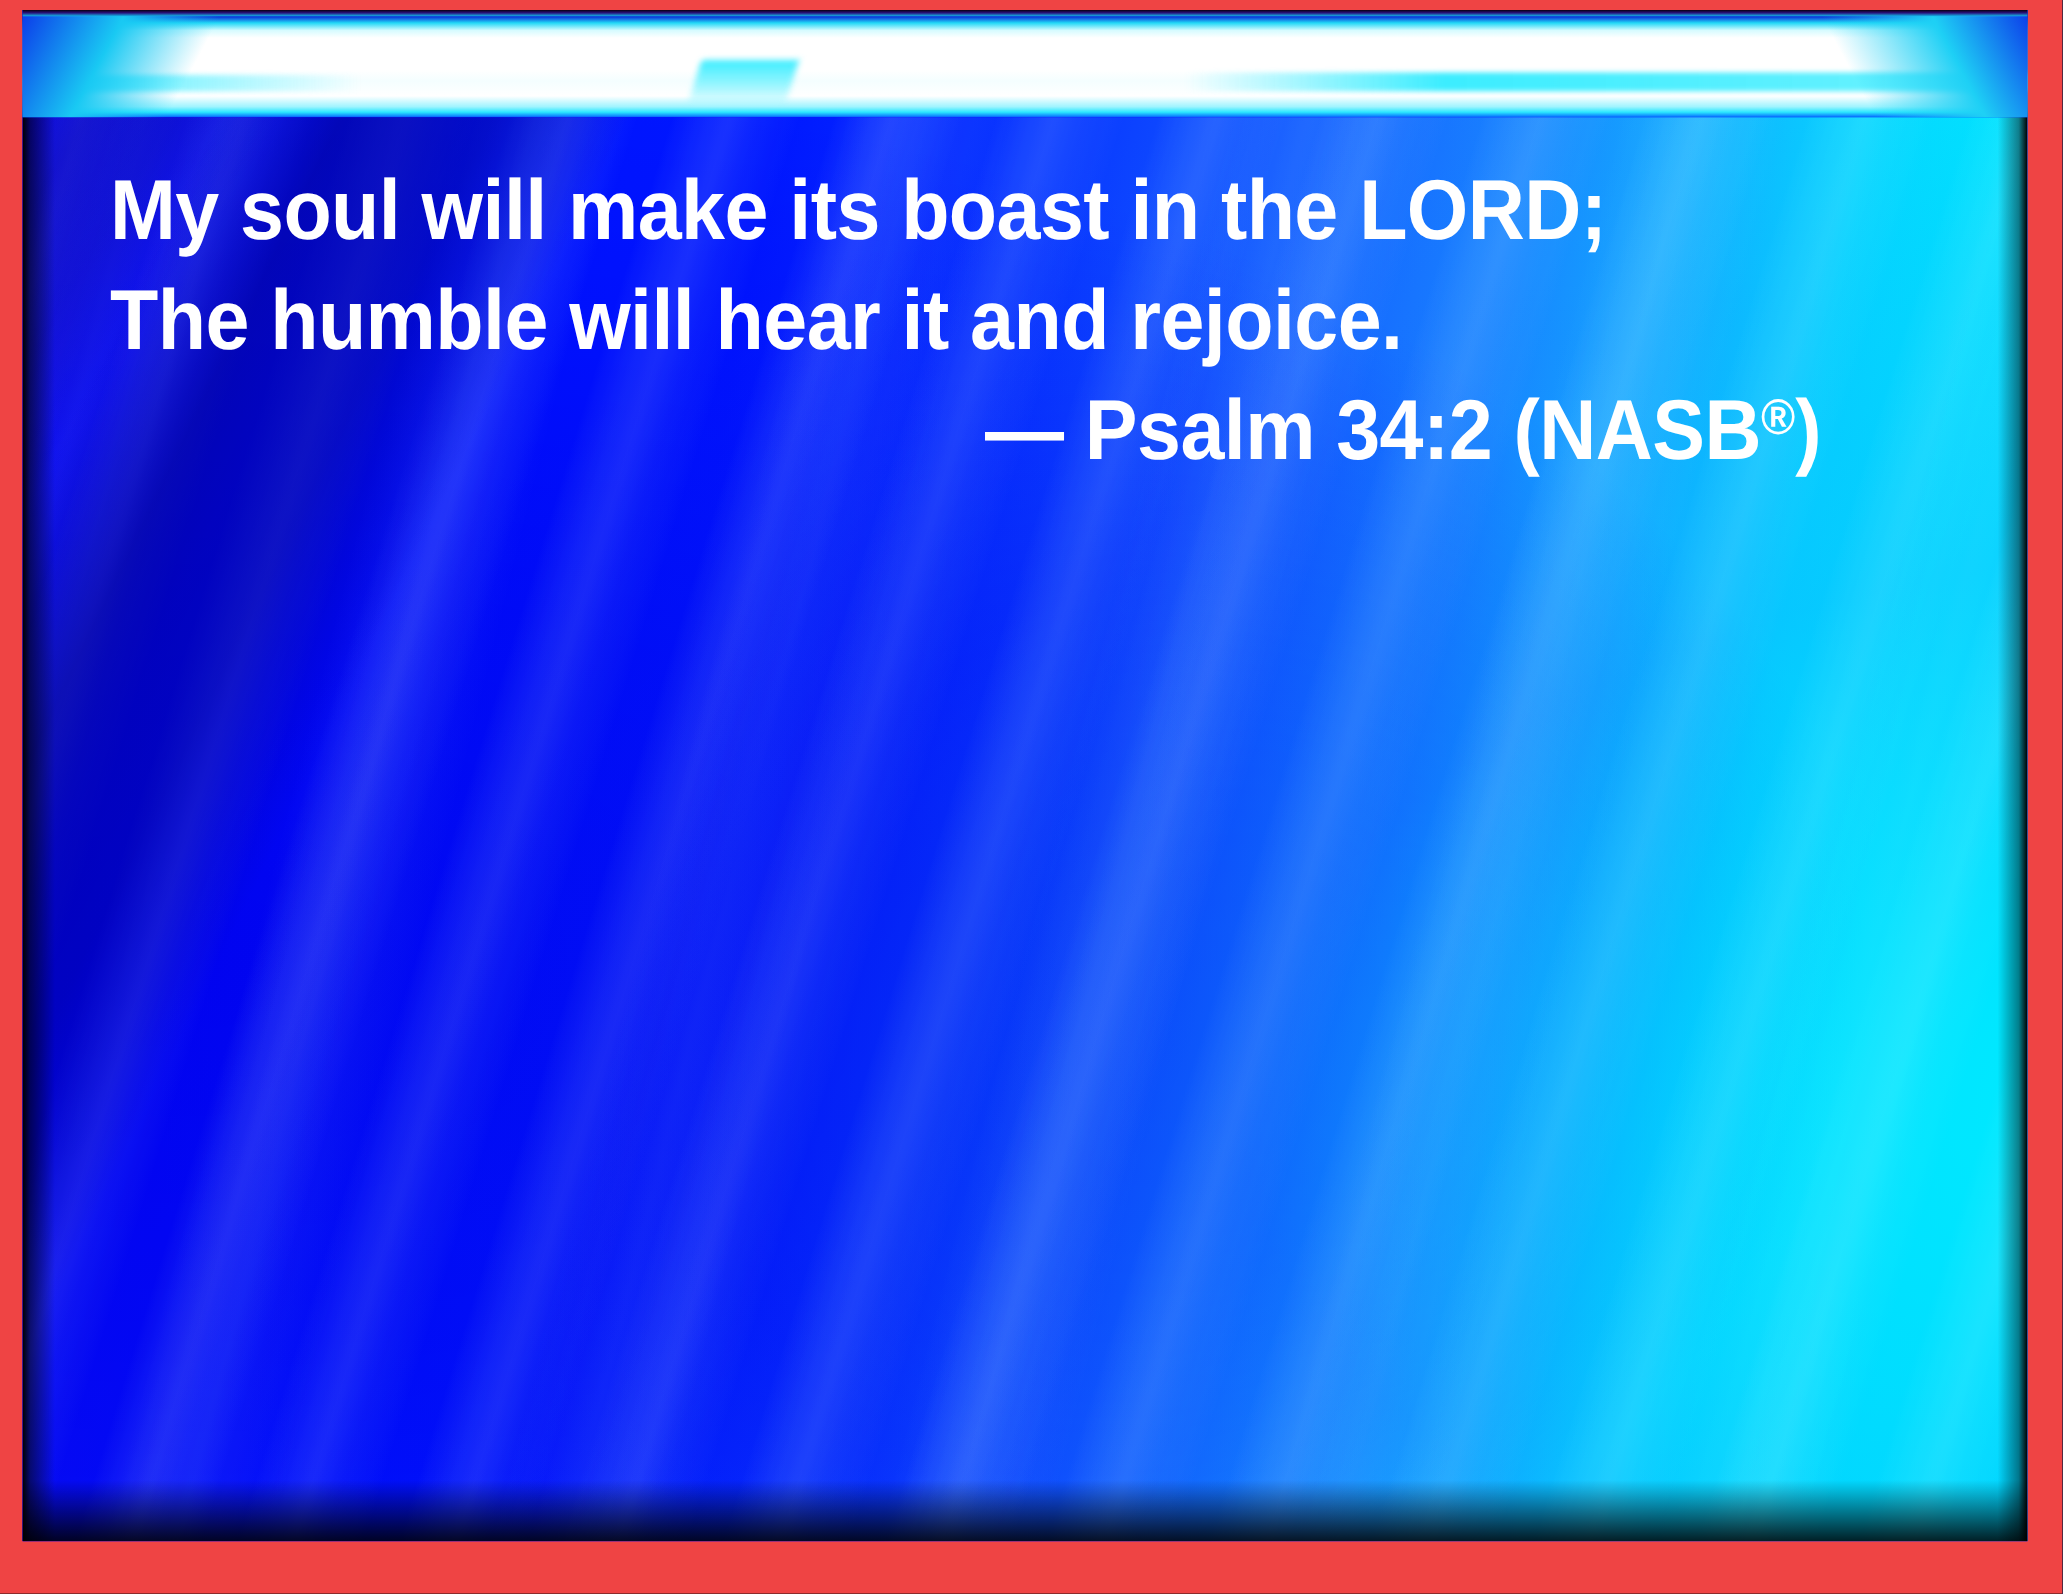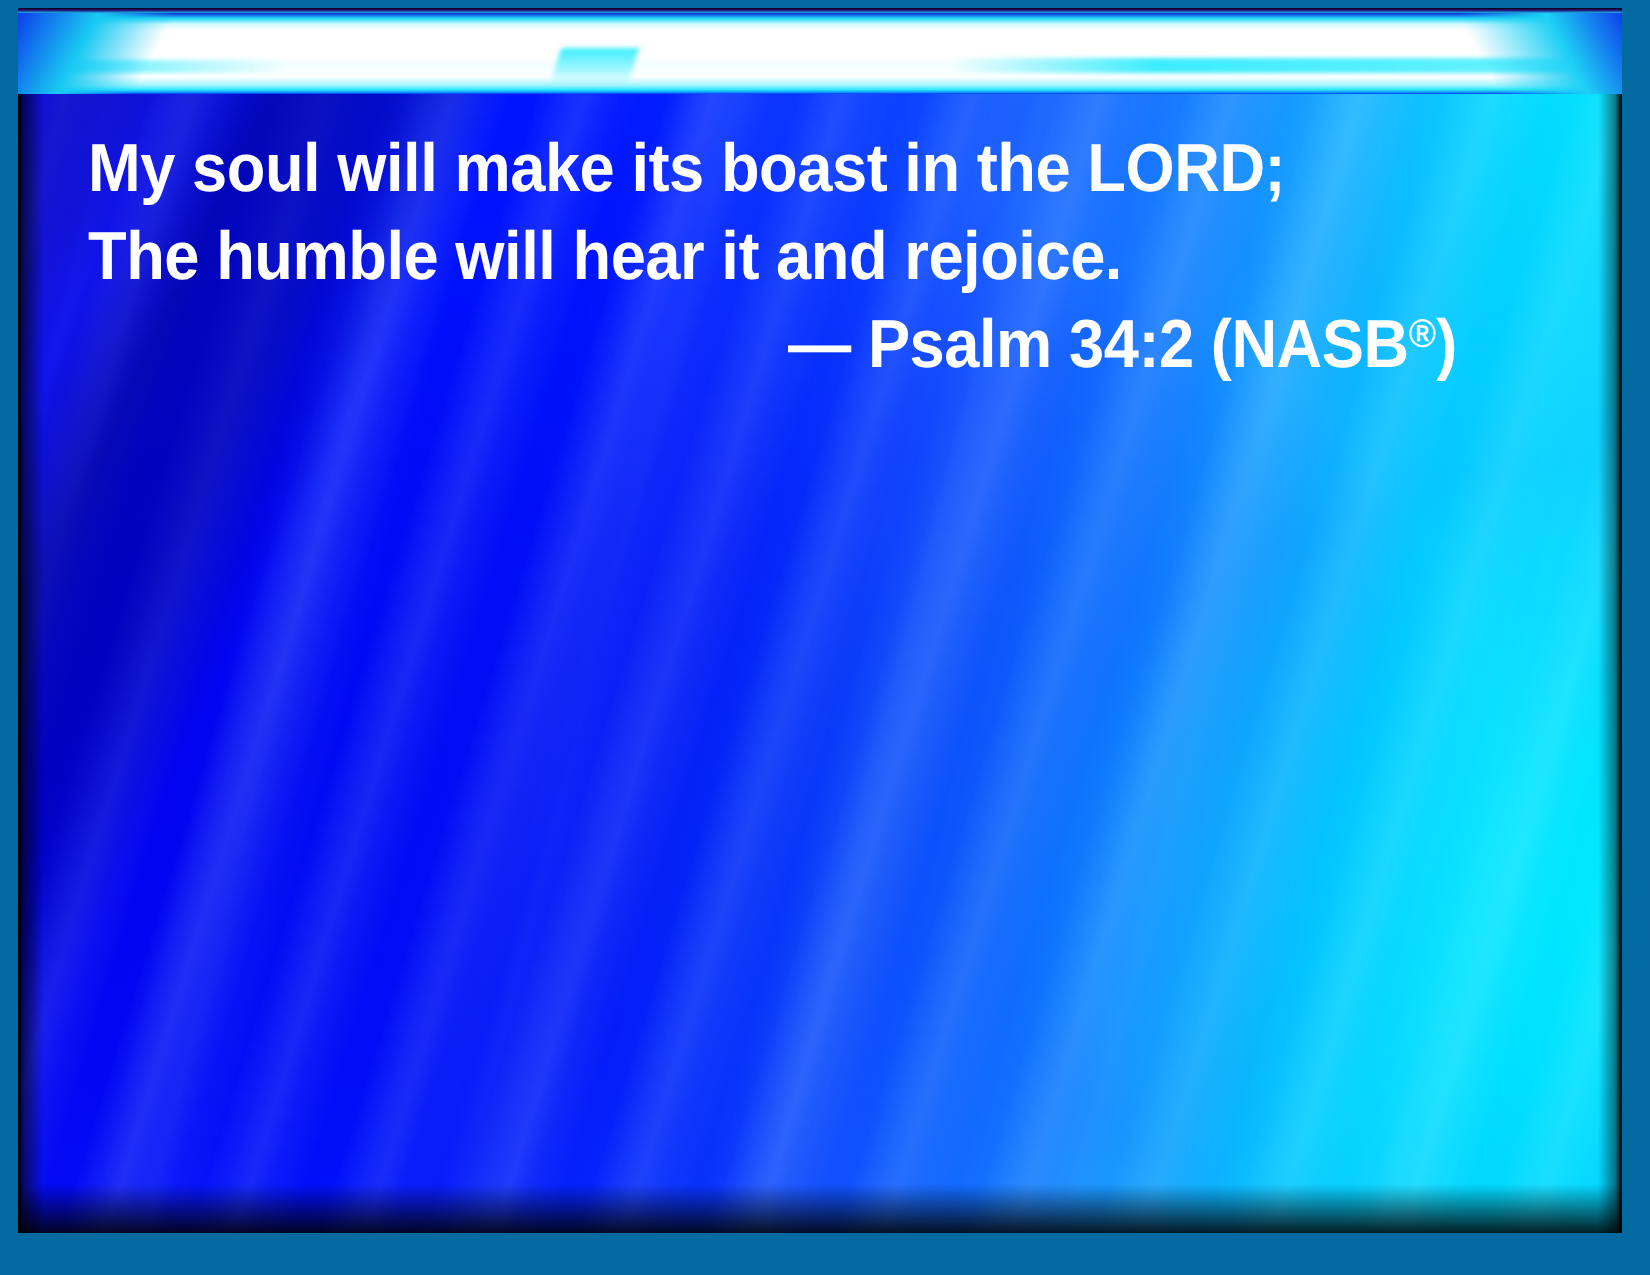--- a/index.html
+++ b/index.html
@@ -11,21 +11,21 @@
     width: 1650px;
     height: 1275px;
     overflow: hidden;
   }
 
   
   #slide {
     position: relative;
     width: 1650px;
     height: 1275px;
-    background: #0369a1;
+    background: #ef4444;
     overflow: hidden;
     font-family: "Liberation Sans", "DejaVu Sans", sans-serif;
     text-align: right;
   }
 
   
   #bg-art {
     position: absolute;
     left: 18px;
     top: 8px;

